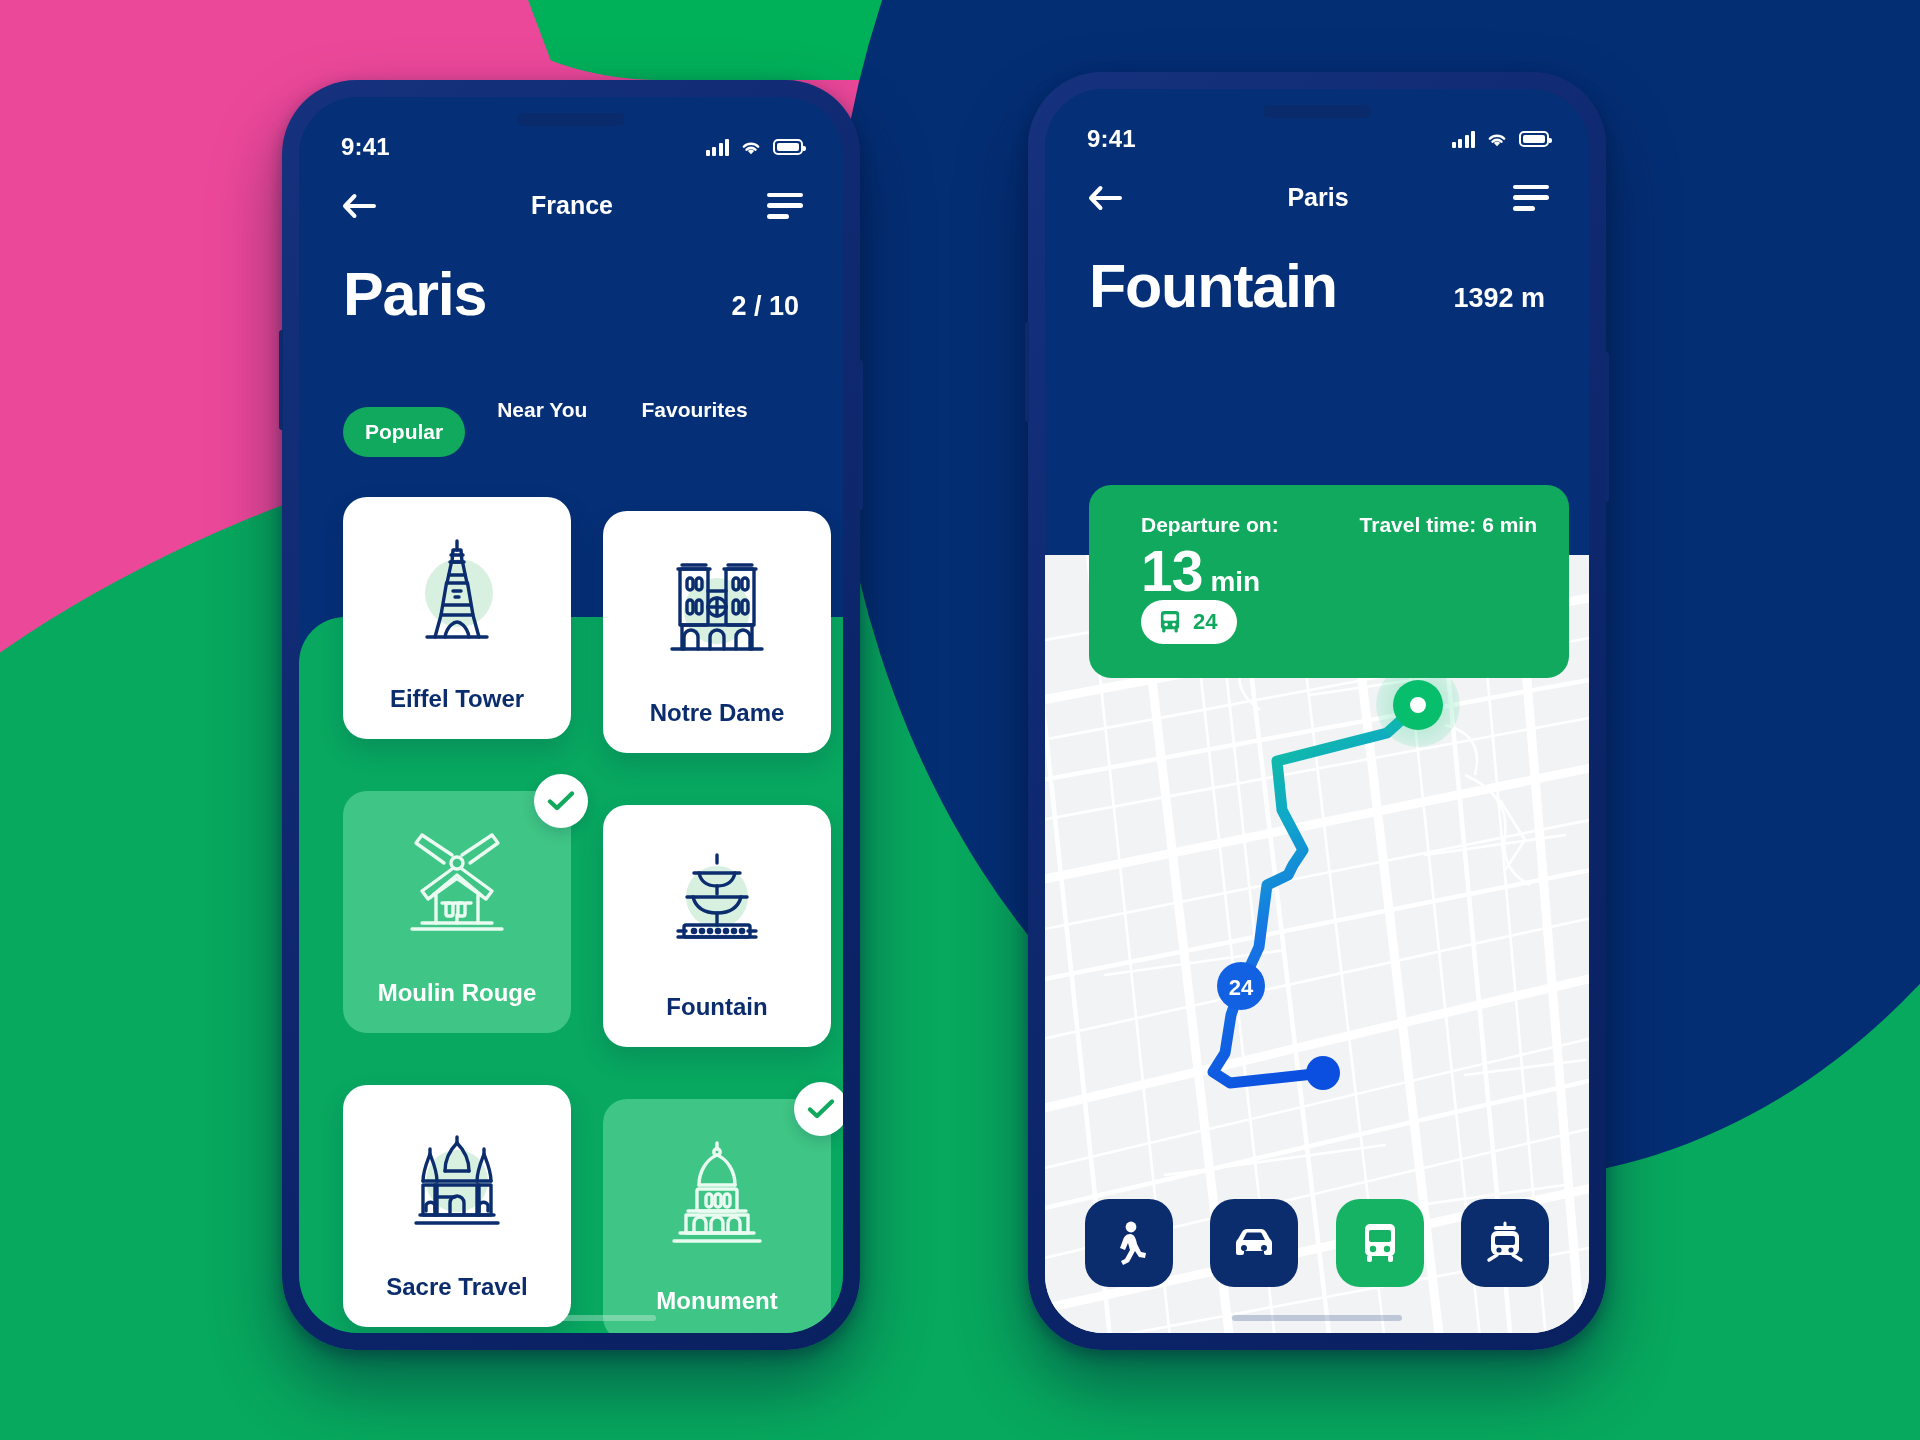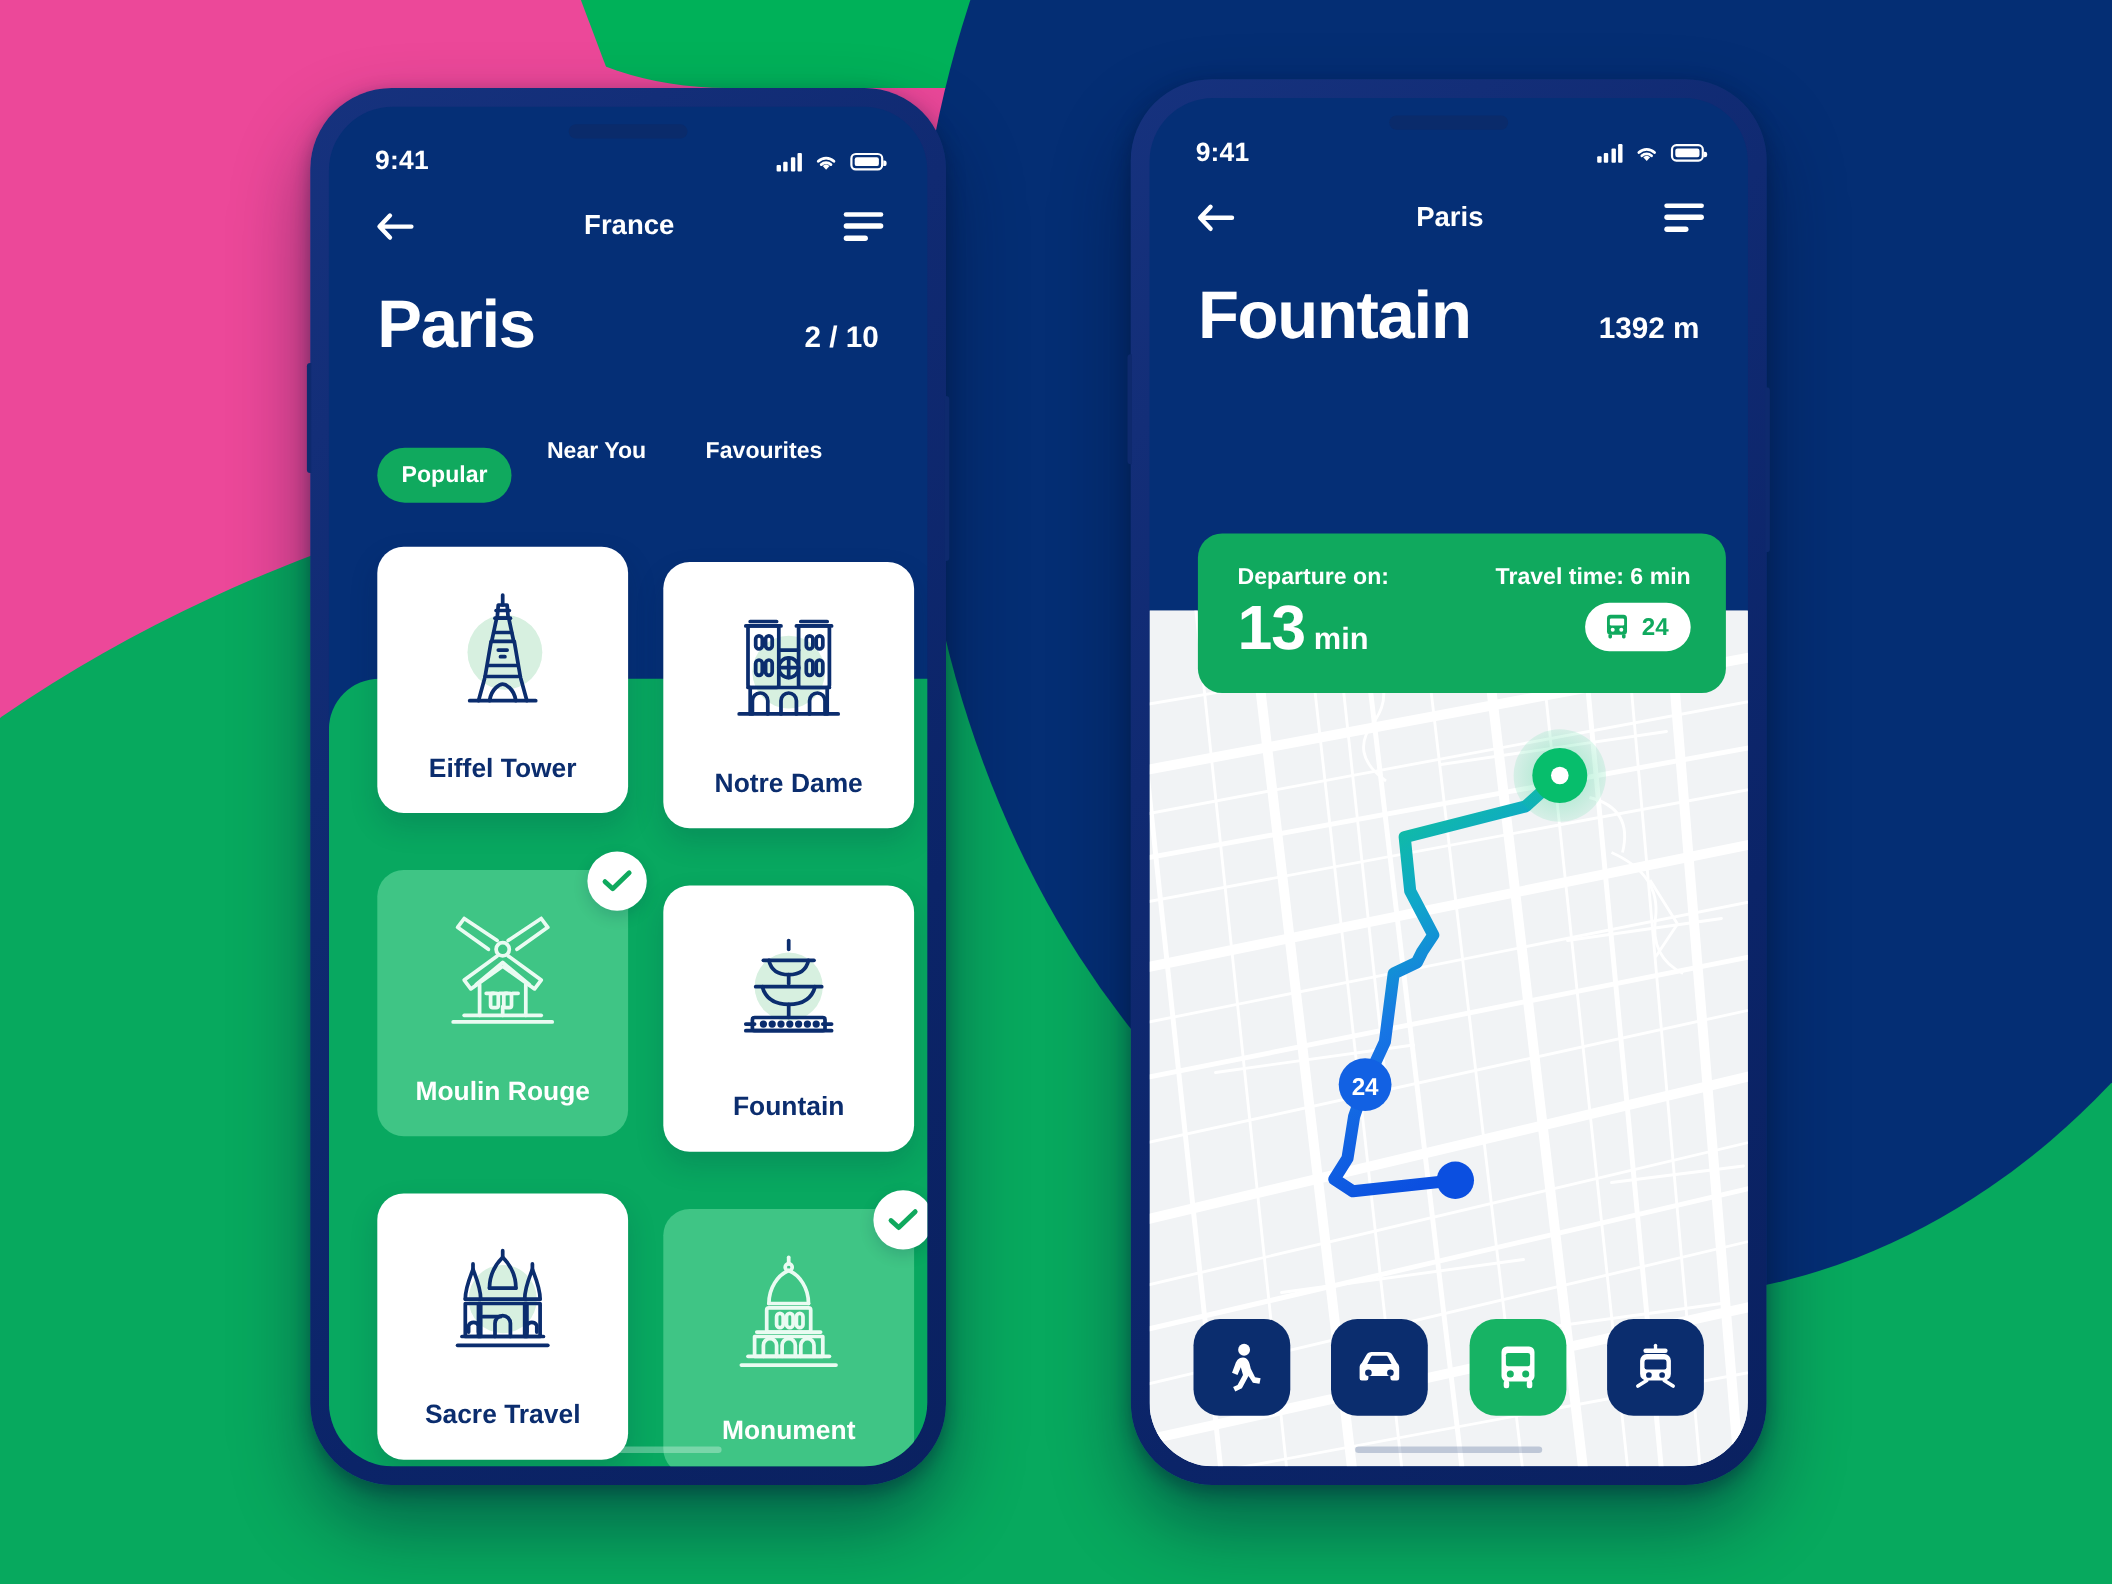--- a/index.html
+++ b/index.html
@@ -174,26 +174,26 @@
   
   .subtle {
     position: relative; z-index: 30;
     padding: 36px 44px 0 44px;
     font-size: 21px; font-weight: 700; color: #fff;
   }
   .depart-card {
     position: absolute; z-index: 25;
     left: 44px; top: 396px; right: 20px;
     background: #10A95E; border-radius: 22px;
-    padding: 28px 32px 30px 36px;
+    padding: 28px 32px 30px 52px;
     color: #fff;
   }
   .depart-row1 { display: flex; justify-content: space-between; align-items: baseline; }
   .depart-row1 .lbl { font-size: 21px; font-weight: 700; }
-  .depart-row2 { display: flex; justify-content: space-between; align-items: center; margin-top: 6px; }
+  .depart-row2 { display: flex; justify-content: space-between; align-items: flex-start; margin-top: 6px; flex-direction: column; }
   .depart-big { display: flex; align-items: baseline; gap: 8px; }
   .depart-big .num { font-size: 57px; font-weight: 700; line-height: 1; letter-spacing: -1px; }
   .depart-big .unit { font-size: 28px; font-weight: 700; }
   .bus-pill {
     display: flex; align-items: center; gap: 10px;
     background: #fff; border-radius: 26px; padding: 9px 20px 9px 16px;
     color: #10A95E; font-size: 22px; font-weight: 700;
     margin-bottom: 4px;
   }
 

